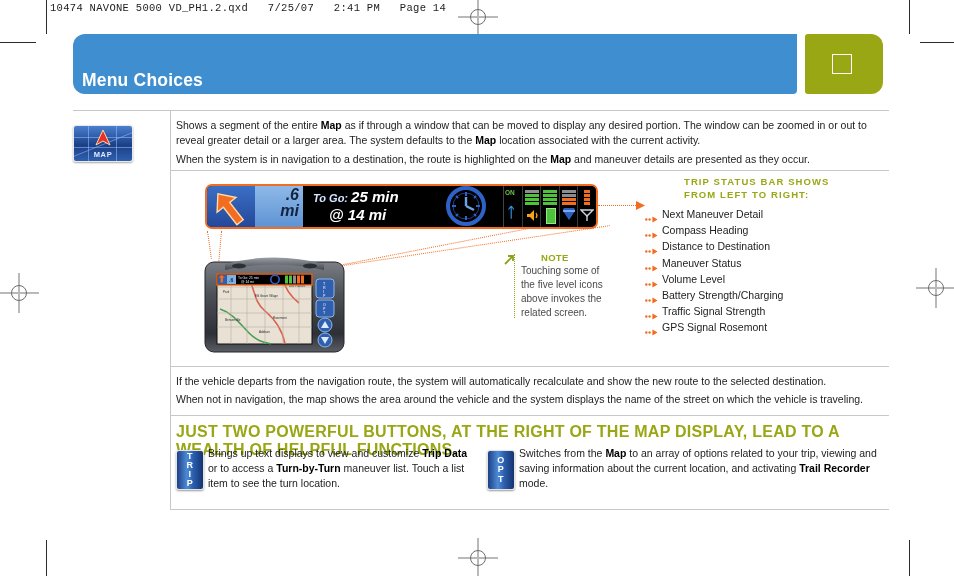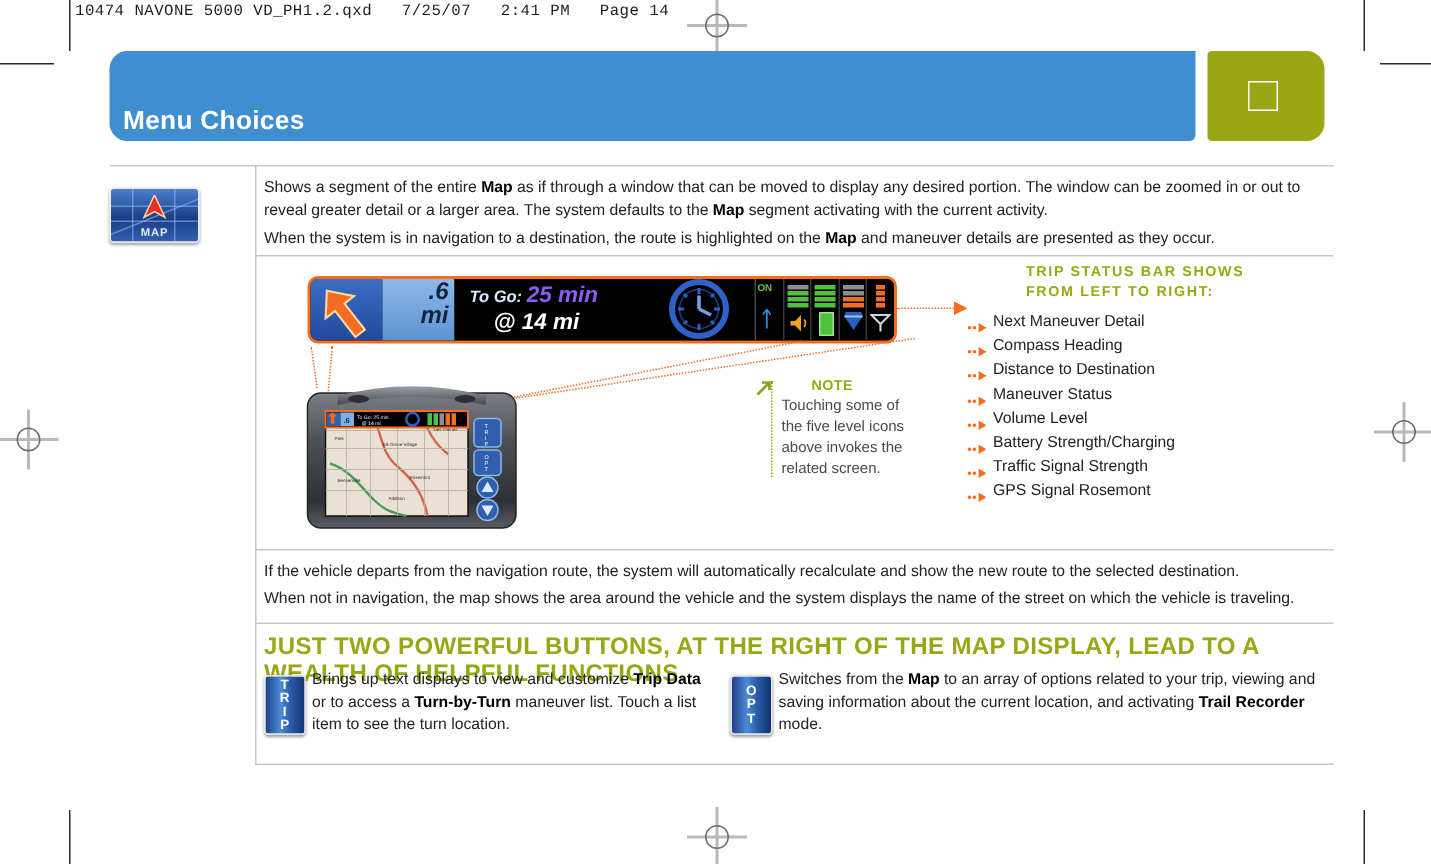--- a/index.html
+++ b/index.html
@@ -86,21 +86,21 @@
   .sb-turn{width:48px;background:linear-gradient(#3a6fc4,#24489b);position:relative;}
   .sb-dist{width:48px;background:linear-gradient(#8fb9e8,#5d93d4);position:relative;
     color:#0f2a56;}
   .sb-dist .d1{position:absolute;left:0;right:4px;top:1px;text-align:right;
      font-size:16px;font-weight:bold;font-style:italic;color:#13243f;line-height:16px;}
   .sb-dist .d2{position:absolute;left:0;right:4px;top:17px;text-align:right;
      font-size:16px;font-weight:bold;font-style:italic;color:#13243f;line-height:16px;}
   .sb-togo{flex:1;position:relative;background:#000;}
   .sb-togo .l1{position:absolute;left:10px;top:2px;font-style:italic;
      font-size:11px;color:#d7e6ff;font-weight:bold;}
-  .sb-togo .l1 em{font-style:italic;font-size:15px;color:#8b5cf6;font-weight:bold;}
+  .sb-togo .l1 em{font-style:italic;font-size:15px;color:#ffffff;font-weight:bold;}
   .sb-togo .l2{position:absolute;left:26px;top:20px;font-style:italic;
      font-size:15px;color:#ffffff;font-weight:bold;}
   .sb-clock{width:74px;position:relative;background:#000;}
   .sb-icons{width:92px;position:relative;background:#000;
      border-left:1px solid #444;display:flex;align-items:center;}
   .sb-icons .cell{width:18px;height:100%;position:relative;
      border-right:1px solid #3a3a3a;}
 
   .bar{position:absolute;height:2.5px;}
 
@@ -198,21 +198,21 @@
     <div class="g" style="left:-6px;top:16px;width:80px;height:1px;transform:rotate(-22deg);"></div>
     <div class="arrowwrap">
       <svg width="16" height="18" viewBox="0 0 16 18">
         <polygon points="8,0 15,15 8,11 1,15" fill="#e8302a" stroke="#ffd9a0" stroke-width="1"></polygon>
       </svg>
     </div>
     <div class="lbl">MAP</div>
   </div>
 
   <div class="para" style="left:176px;top:118px;width:704px;">
-    <span>Shows a segment of the entire </span><b>Map</b><span> as if through a window that can be moved to display any desired portion. The window can be zoomed in or out to reveal greater detail or a larger area. The system defaults to the </span><b>Map</b><span> segment activating with the current activity.</span>
+    <span>Shows a segment of the entire </span><b>Map</b><span> as if through a window that can be moved to display any desired portion. The window can be zoomed in or out to reveal greater detail or a larger area. The system defaults to the </span><b>Map</b><span> location associated with the current activity.</span>
   </div>
   <div class="para" style="left:176px;top:152px;width:704px;">
     <span>When the system is in navigation to a destination, the route is highlighted on the </span><b>Map</b><span> and maneuver details are presented as they occur.</span>
   </div>
 
   <div class="statusbar">
     <div class="sb-turn">
       <svg width="48" height="41" viewBox="0 0 48 41">
         <path d="M26,40 L26,18 L34,18 L22,4 L10,18 L18,18 L18,40 Z" fill="#f26d21" stroke="#ffd9a0" stroke-width="1.4" transform="rotate(-38 22 22)"></path>
       </svg>

